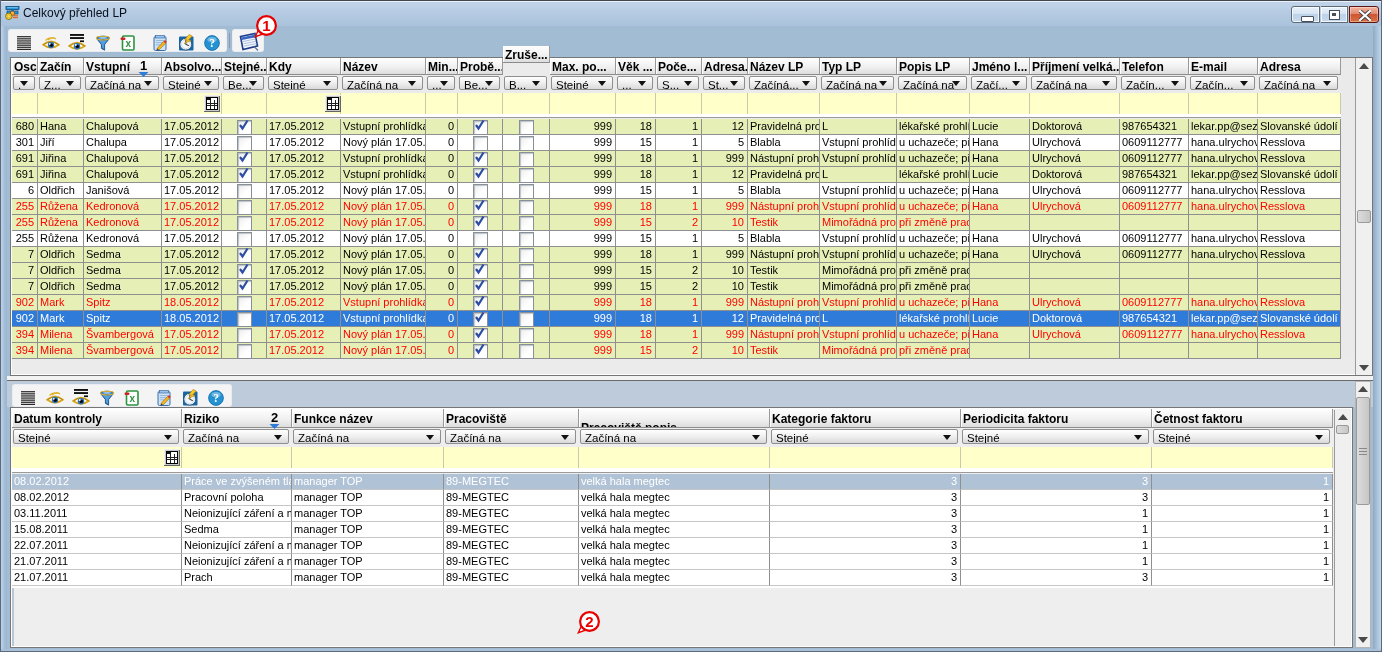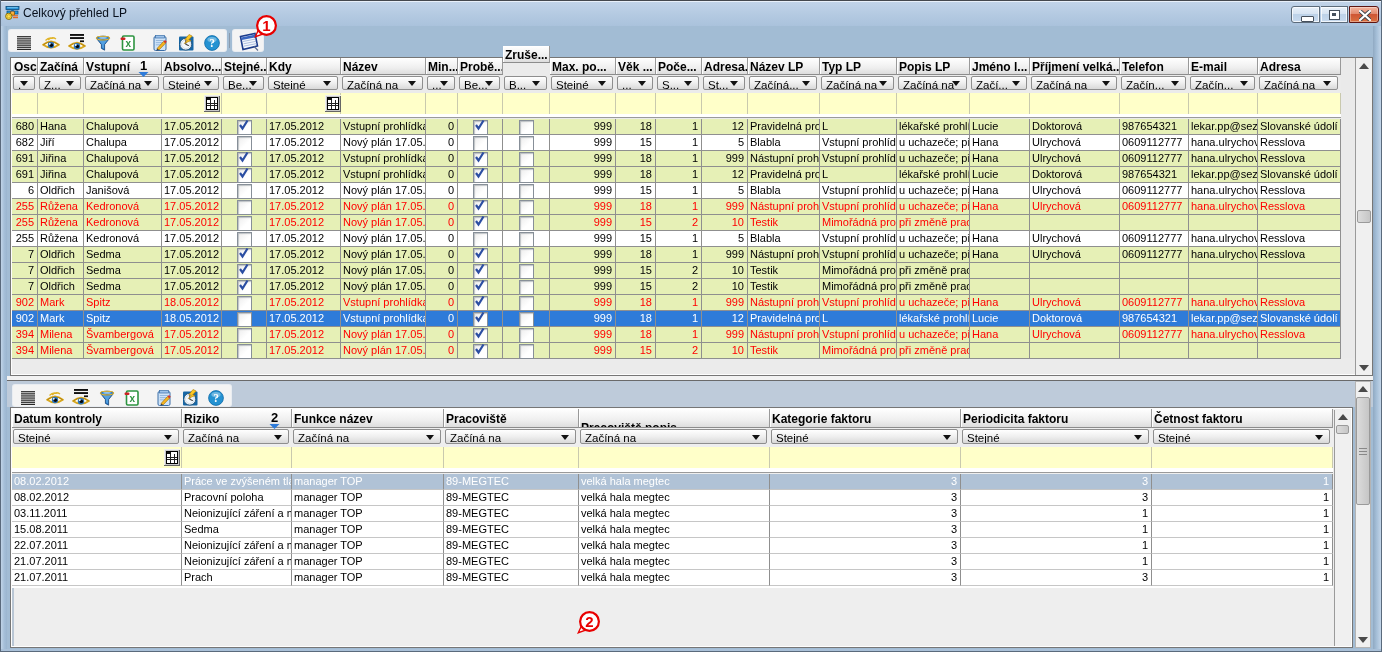--- a/index.html
+++ b/index.html
@@ -139,21 +139,21 @@
     <path d="M17 14.5 L21 18.5" stroke="#5a6a90" stroke-width="1.2"></path>
   </svg>
 <svg class="ann" style="left:250px;top:12px" width="30" height="29" viewBox="0 0 30 29">
 <path d="M8.6 16 L4 26 L13.6 22.6 Z" fill="#e80000"></path>
 <path d="M9.3 17.5 L6.6 23.4 L12.2 21.4 Z" fill="#fff"></path>
 <circle cx="16.5" cy="13.5" r="9.4" fill="#fff" stroke="#e80000" stroke-width="2.2"></circle>
 <text x="16.5" y="18.6" font-size="15" font-weight="bold" fill="#e80000" text-anchor="middle">1</text>
 </svg>
 <div class="abs" style="left:10px;top:57px;width:1363px;height:319px;background:#ebebeb;border:1px solid #767676;box-shadow:inset 0 0 0 1px #fdfdfd"></div>
 <div class="abs hcell" style="left:12px;top:58px;width:26px;height:17px;box-shadow:inset 1px 1px 0 #fff;">Osc</div>
-<div class="abs hcell" style="left:38px;top:58px;width:46px;height:17px;box-shadow:inset 1px 1px 0 #fff;">Začíná</div>
+<div class="abs hcell" style="left:38px;top:58px;width:46px;height:17px;box-shadow:inset 1px 1px 0 #fff;">Začín</div>
 <div class="abs hcell" style="left:84px;top:58px;width:78px;height:17px;box-shadow:inset 1px 1px 0 #fff;">Vstupní</div>
 <div class="abs hcell" style="left:162px;top:58px;width:60px;height:17px;box-shadow:inset 1px 1px 0 #fff;">Absolvo...</div>
 <div class="abs hcell" style="left:222px;top:58px;width:45px;height:17px;box-shadow:inset 1px 1px 0 #fff;">Stejné...</div>
 <div class="abs hcell" style="left:267px;top:58px;width:74px;height:17px;box-shadow:inset 1px 1px 0 #fff;">Kdy</div>
 <div class="abs hcell" style="left:341px;top:58px;width:85px;height:17px;box-shadow:inset 1px 1px 0 #fff;">Název</div>
 <div class="abs hcell" style="left:426px;top:58px;width:32px;height:17px;box-shadow:inset 1px 1px 0 #fff;">Min...</div>
 <div class="abs hcell" style="left:458px;top:58px;width:45px;height:17px;box-shadow:inset 1px 1px 0 #fff;">Probě...</div>
 <div class="abs hcell" style="left:503px;top:46px;width:47px;height:17px;box-shadow:inset 1px 1px 0 #fff;">Zruše...</div>
 <div class="abs hcell" style="left:550px;top:58px;width:66px;height:17px;box-shadow:inset 1px 1px 0 #fff;">Max. po...</div>
 <div class="abs hcell" style="left:616px;top:58px;width:40px;height:17px;box-shadow:inset 1px 1px 0 #fff;">Věk ...</div>
@@ -310,21 +310,21 @@
 <div class="abs dcell num" style="left:656px;top:119px;width:46px;height:16px;background:#e6f0b6;color:#000;">1</div>
 <div class="abs dcell num" style="left:702px;top:119px;width:46px;height:16px;background:#e6f0b6;color:#000;">12</div>
 <div class="abs dcell" style="left:748px;top:119px;width:72px;height:16px;background:#e6f0b6;color:#000;">Pravidelná prohlídka</div>
 <div class="abs dcell" style="left:820px;top:119px;width:77px;height:16px;background:#e6f0b6;color:#000;">L</div>
 <div class="abs dcell" style="left:897px;top:119px;width:73px;height:16px;background:#e6f0b6;color:#000;">lékařské prohlídky</div>
 <div class="abs dcell" style="left:970px;top:119px;width:60px;height:16px;background:#e6f0b6;color:#000;">Lucie</div>
 <div class="abs dcell" style="left:1030px;top:119px;width:90px;height:16px;background:#e6f0b6;color:#000;">Doktorová</div>
 <div class="abs dcell" style="left:1120px;top:119px;width:69px;height:16px;background:#e6f0b6;color:#000;">987654321</div>
 <div class="abs dcell" style="left:1189px;top:119px;width:69px;height:16px;background:#e6f0b6;color:#000;">lekar.pp@seznam.cz</div>
 <div class="abs dcell" style="left:1258px;top:119px;width:83px;height:16px;background:#e6f0b6;color:#000;">Slovanské údolí</div>
-<div class="abs dcell num" style="left:12px;top:135px;width:26px;height:16px;background:#ffffff;color:#000;">682</div>
+<div class="abs dcell num" style="left:12px;top:135px;width:26px;height:16px;background:#ffffff;color:#000;">301</div>
 <div class="abs dcell" style="left:38px;top:135px;width:46px;height:16px;background:#ffffff;color:#000;">Jiří</div>
 <div class="abs dcell" style="left:84px;top:135px;width:78px;height:16px;background:#ffffff;color:#000;">Chalupa</div>
 <div class="abs dcell" style="left:162px;top:135px;width:60px;height:16px;background:#ffffff;color:#000;">17.05.2012</div>
 <div class="abs dcell" style="left:222px;top:135px;width:45px;height:16px;background:#ffffff;color:#000;"></div>
 <div class="cb" style="left:237px;top:136px"></div>
 <div class="abs dcell" style="left:267px;top:135px;width:74px;height:16px;background:#ffffff;color:#000;">17.05.2012</div>
 <div class="abs dcell" style="left:341px;top:135px;width:85px;height:16px;background:#ffffff;color:#000;">Nový plán 17.05.2012</div>
 <div class="abs dcell num" style="left:426px;top:135px;width:32px;height:16px;background:#ffffff;color:#000;">0</div>
 <div class="abs dcell" style="left:458px;top:135px;width:45px;height:16px;background:#ffffff;color:#000;"></div>
 <div class="cb" style="left:473px;top:136px"></div>

